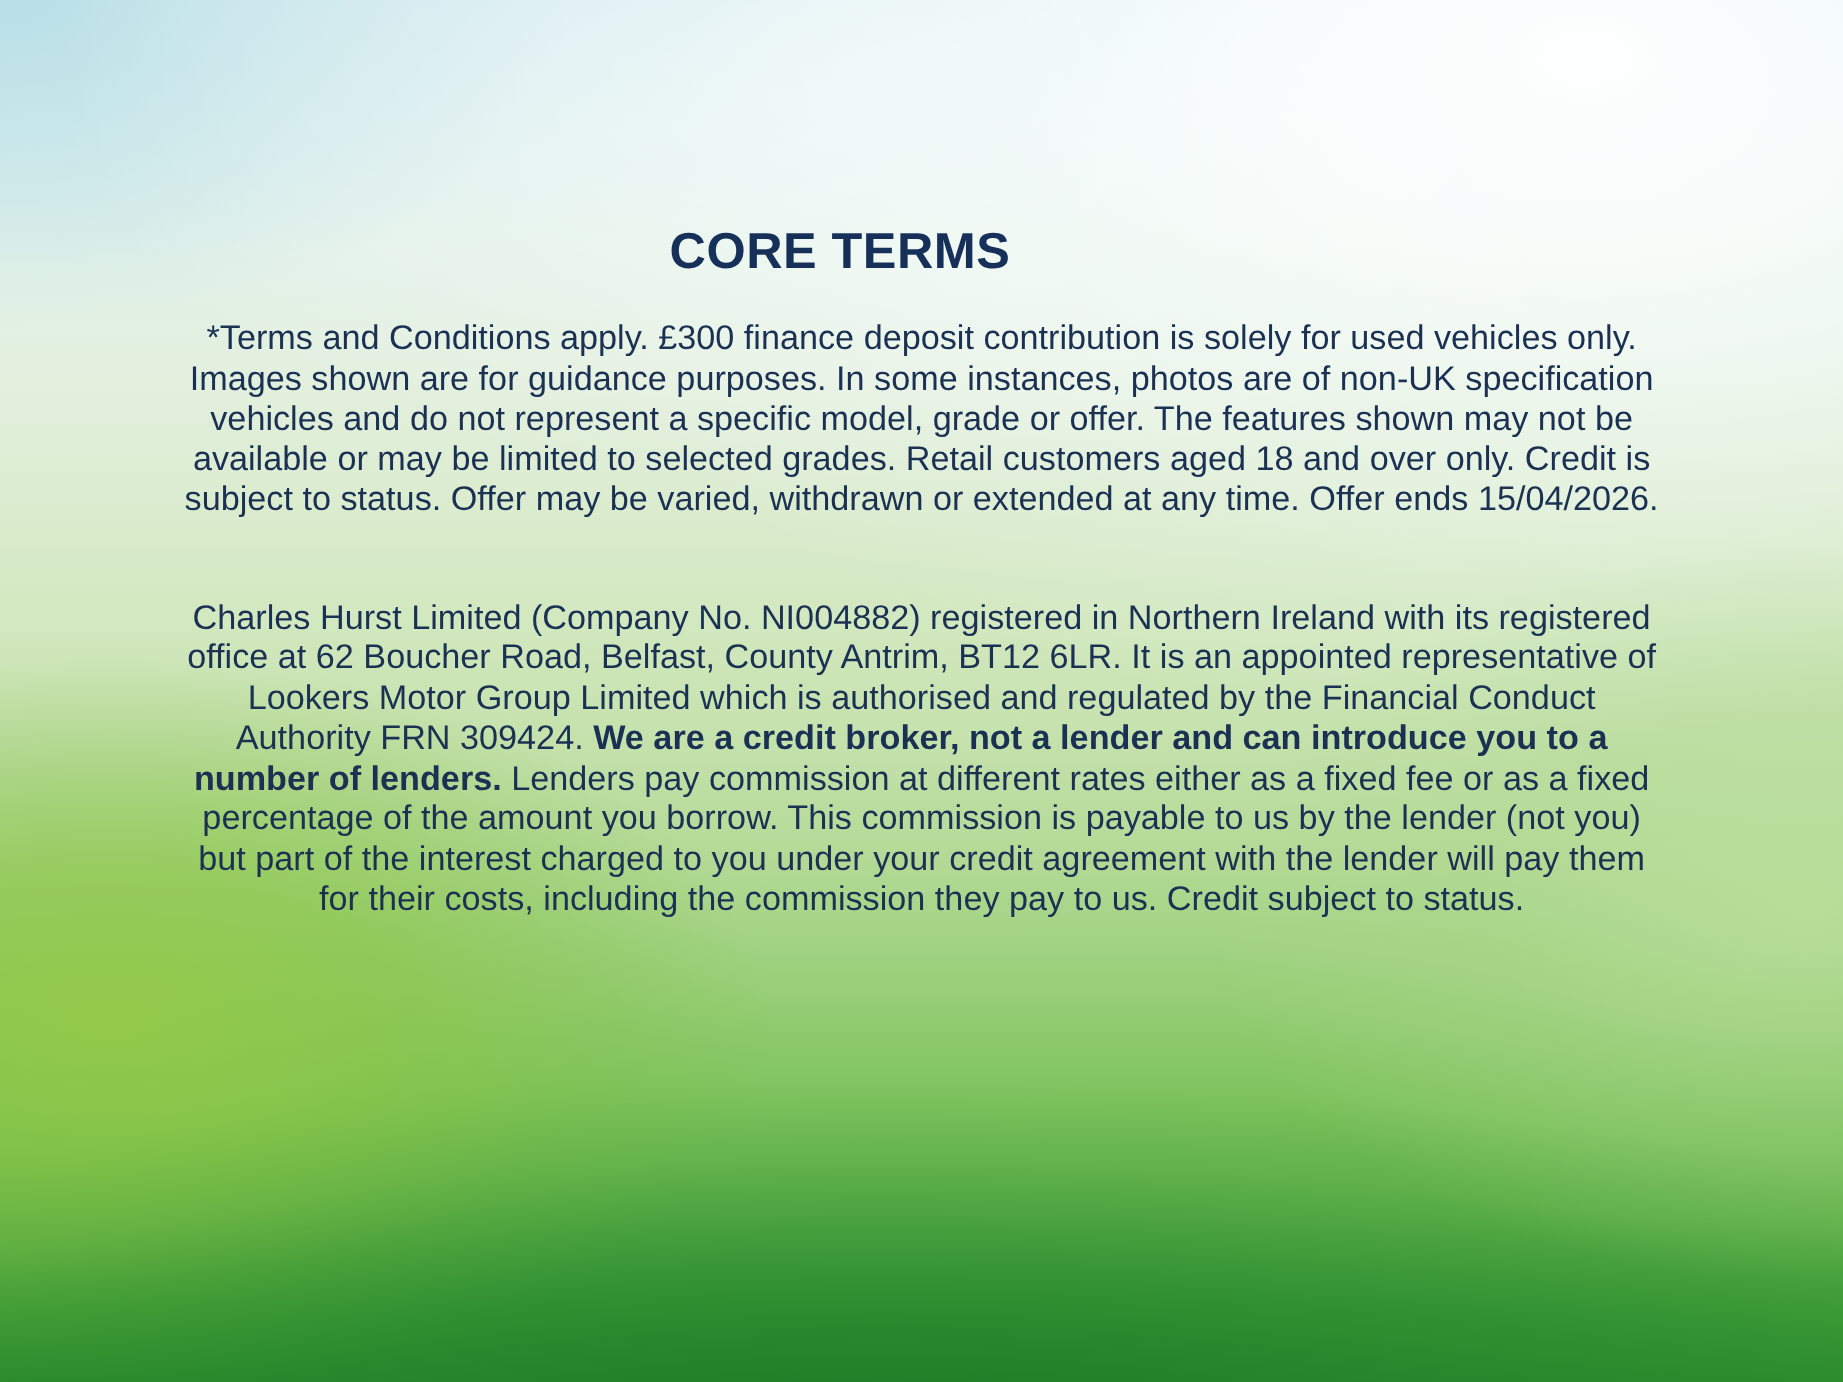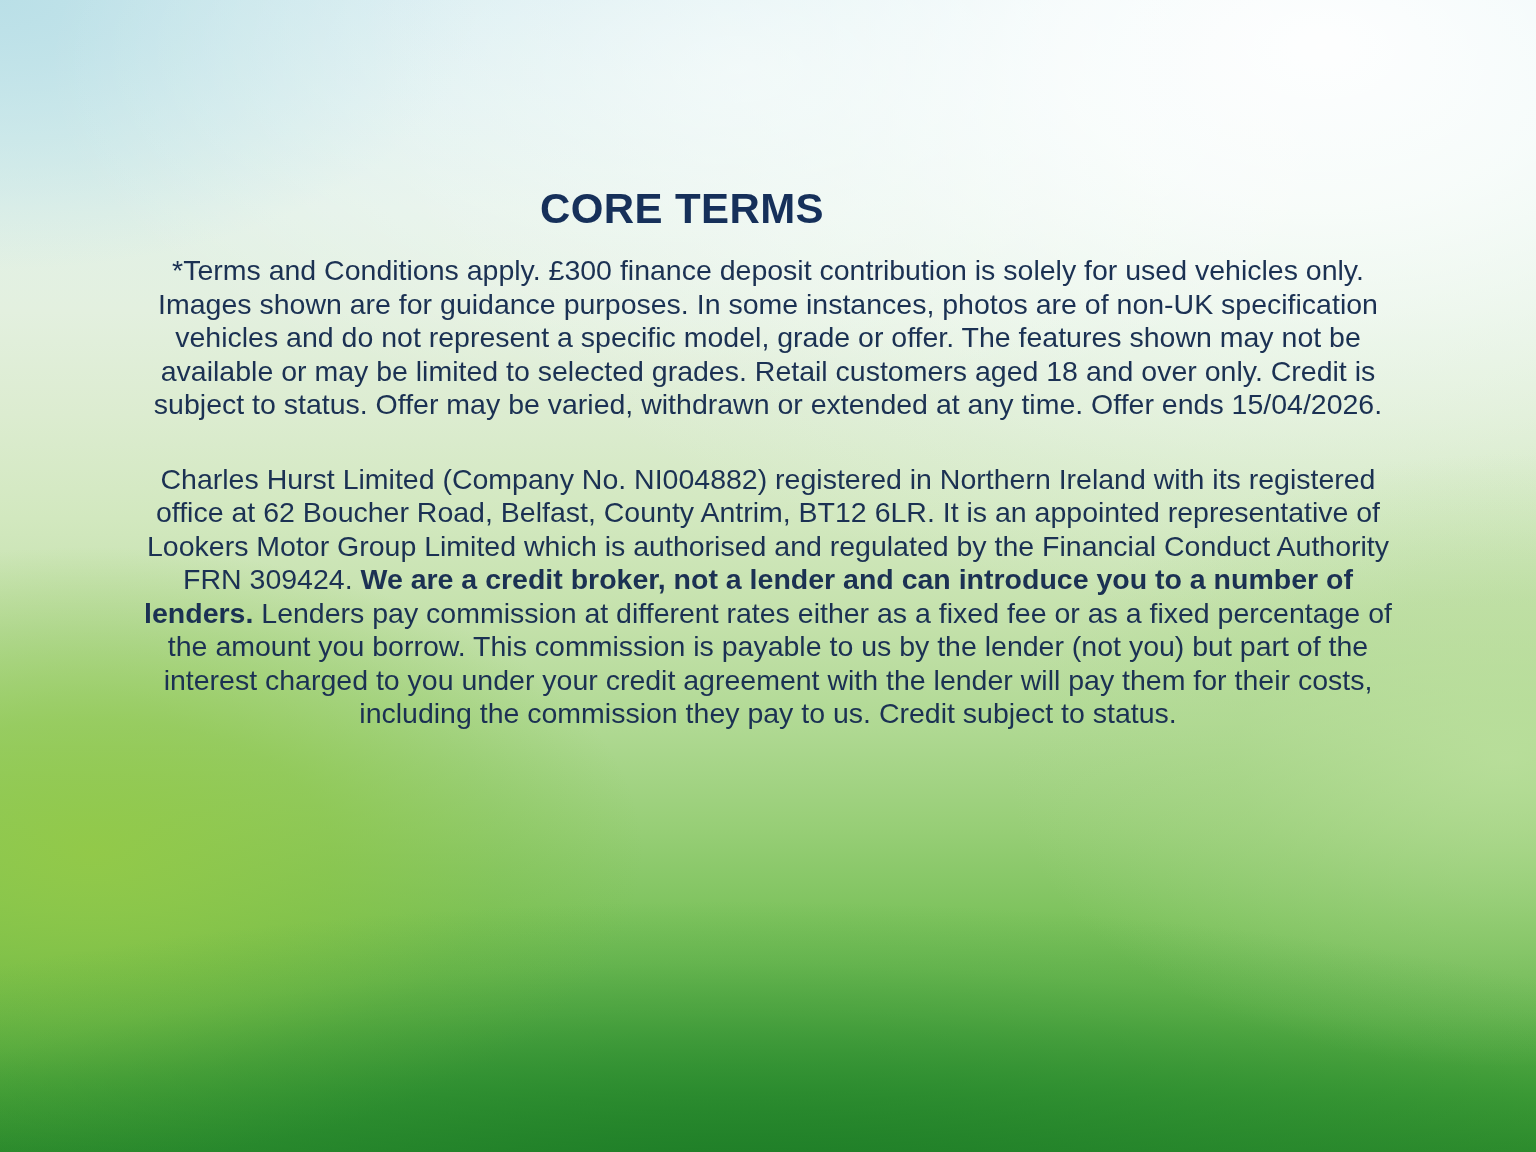--- a/index.html
+++ b/index.html
@@ -128,35 +128,36 @@
     position: absolute;
     top: 158px;
     left: 0;
     width: 1364px;
     text-align: center;
     font-size: 42px;
     font-weight: bold;
     letter-spacing: 0.4px;
     color: #16305a;
     line-height: 1.08;
+    padding-left: 18px;
   }
 
   .terms-body {
     position: absolute;
     top: 250px;
     left: 132px;
     width: 1272px;
     text-align: center;
     color: #1b3153;
     font-size: 28.5px;
     line-height: 33.5px;
   }
 
   .terms-paragraph {
-    margin: 4px;
+    margin: 16px;
   }
 
   .paragraph-gap {
     height: 33px;
   }
 
   .bold-phrase {
     font-weight: bold;
   }
 </style>

